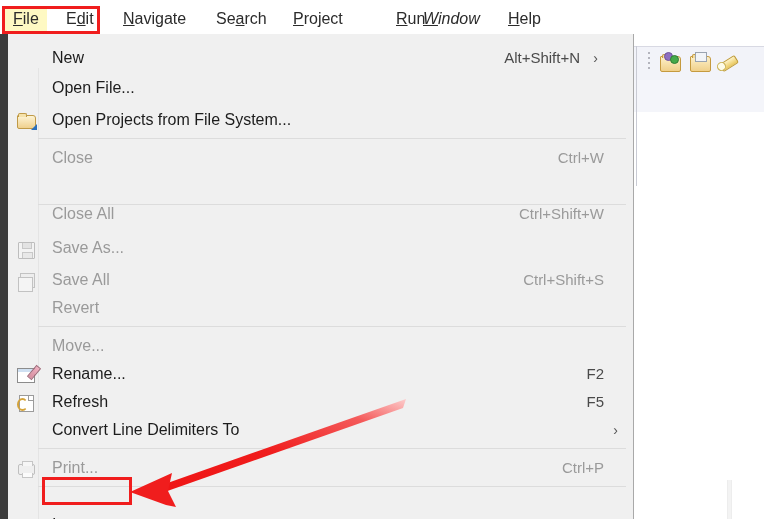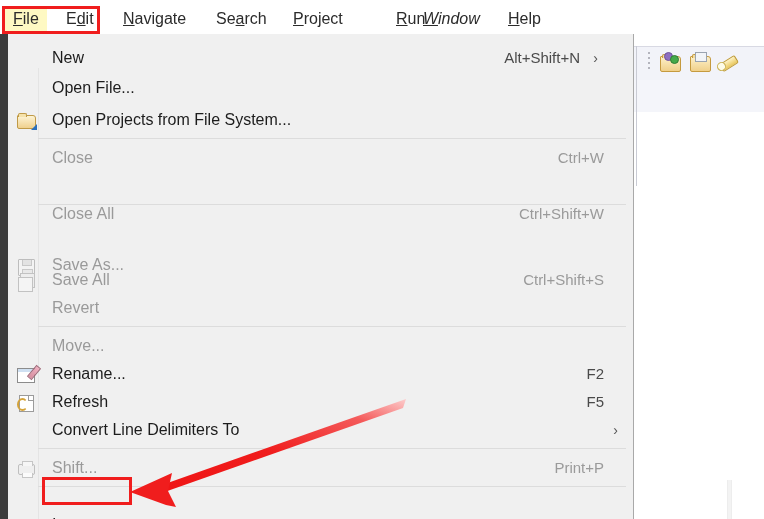--- a/index.html
+++ b/index.html
@@ -277,21 +277,21 @@
   </div>
 
   <div class="menu-item" style="top:138px;margin-top:28px;">
     <div class="mi-label disabled">Close All</div>
     <div class="mi-accel disabled">Ctrl+Shift+W</div>
   </div>
 
   <div class="menu-sep" style="top:170px;"></div>
 
 
-  <div class="menu-item" style="top:217px;padding-left:16px;">
+  <div class="menu-item" style="top:200px;padding-left:16px;">
     <div class="mi-icon">
         <div class="ic-floppy"></div>
       </div>
     <div class="mi-label disabled">Save As...</div>
   </div>
 
   <div class="menu-item" style="top:232px;">
     <div class="mi-icon">
         <div class="ic-floppy2"></div>
       </div>
@@ -329,22 +329,22 @@
     <div class="mi-label">Convert Line Delimiters To</div>
     <div class="mi-arrow">›</div>
   </div>
 
   <div class="menu-sep" style="top:414px;"></div>
 
   <div class="menu-item" style="top:420px;">
     <div class="mi-icon">
         <div class="ic-print"></div>
       </div>
-    <div class="mi-label disabled">Shift...</div>
-    <div class="mi-accel disabled">Print+P</div>
+    <div class="mi-label disabled">Print...</div>
+    <div class="mi-accel disabled">Ctrl+P</div>
   </div>
 
   <div class="menu-sep" style="top:452px;"></div>
 
   <div class="menu-item" style="top:477px;">
     <div class="mi-icon"></div>
     <div class="mi-label">Import...</div>
   </div>
 
 </div>

